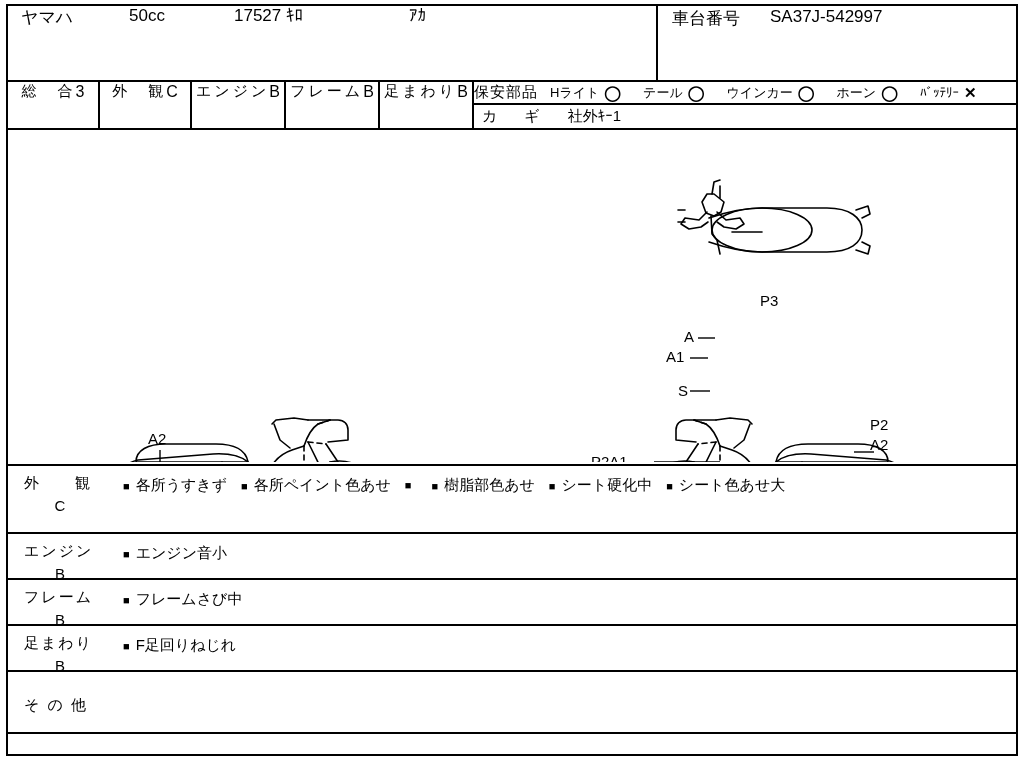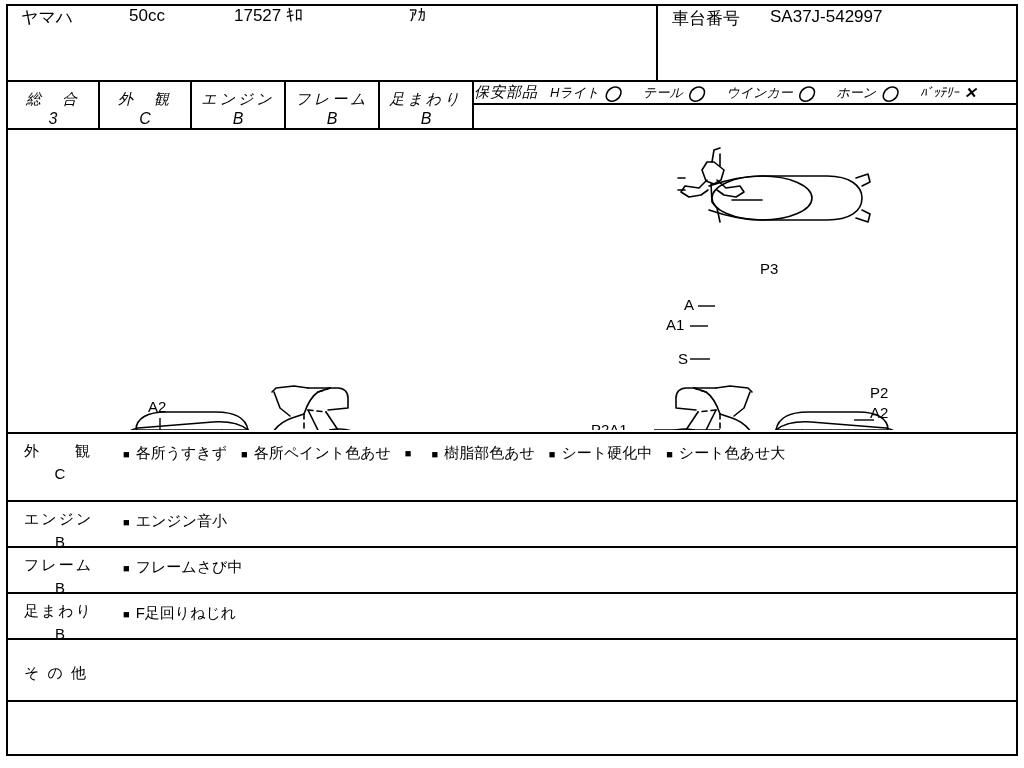--- a/index.html
+++ b/index.html
@@ -75,23 +75,21 @@
     display: flex;
     height: 48px;
     border-bottom: 2px solid #000;
     box-sizing: border-box;
   }
   .gcell {
     border-right: 2px solid #000;
     box-sizing: border-box;
     text-align: center;
     display: flex;
-    flex-direction: column;
-    justify-content: flex-end;
-    font-style: italic;
+    justify-content: center;
   }
   .gcell .gl { font-size: 15px; letter-spacing: 3px; }
   .gcell .gv { font-size: 16px; margin-top: 1px; }
   .g-total { width: 92px; }
   .g-ext   { width: 92px; }
   .g-eng   { width: 94px; }
   .g-frame { width: 94px; }
   .g-susp  { width: 94px; }
   .g-equip {
     flex: 1;
@@ -125,20 +123,21 @@
   .eq-gap { width: 16px; }
   .key-title { font-size: 15px; letter-spacing: 6px; margin-right: 22px; }
   .key-val { font-size: 15px; }
 
   
   .diagram {
     height: 304px;
     border-bottom: 2px solid #000;
     box-sizing: border-box;
     position: relative;
+    margin-top: 32px;
   }
   .diagram svg { display: block; }
 
   
   .comments { flex: 1; display: flex; flex-direction: column; }
   .crow {
     display: flex;
     border-bottom: 2px solid #000;
     box-sizing: border-box;
   }
@@ -231,20 +230,24 @@
         <span class="eq-item">
           <span class="eq-name">ホーン</span>
           <span class="eq-mark">◯</span>
         </span>
         <span class="eq-gap"></span>
         <span class="eq-item">
           <span class="eq-name">ﾊﾞｯﾃﾘｰ</span>
           <span class="eq-mark">✕</span>
         </span>
       </div>
+      <div class="eq-line2">
+        <span class="key-title">カ　ギ</span>
+        <span class="key-val">社外ｷｰ1</span>
+      </div>
     </div>
   </div>
 
   <div class="diagram">
     <svg width="1008" height="300" viewBox="0 0 1008 300">
       <g fill="none" stroke="#000" stroke-width="1.6" stroke-linejoin="round" stroke-linecap="round">
 
         <path d="M742 14 L752 22 L749 32 L742 36 L734 33 L730 22 L735 14 Z" transform="translate(-36,18)"></path>
         <path d="M735 32 L727 40 L713 38 L709 44 L717 49 L729 47 L736 42" transform="translate(-36,18)"></path>
         <path d="M745 32 L754 40 L768 38 L772 44 L764 49 L752 47 L745 42" transform="translate(-36,18)"></path>

